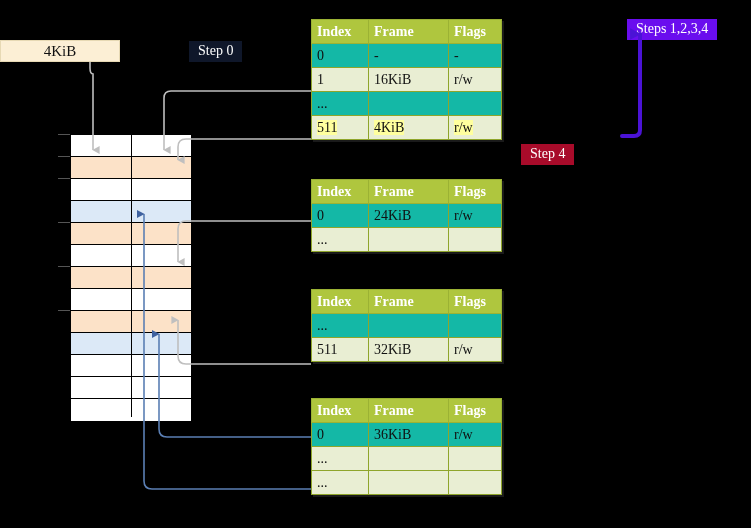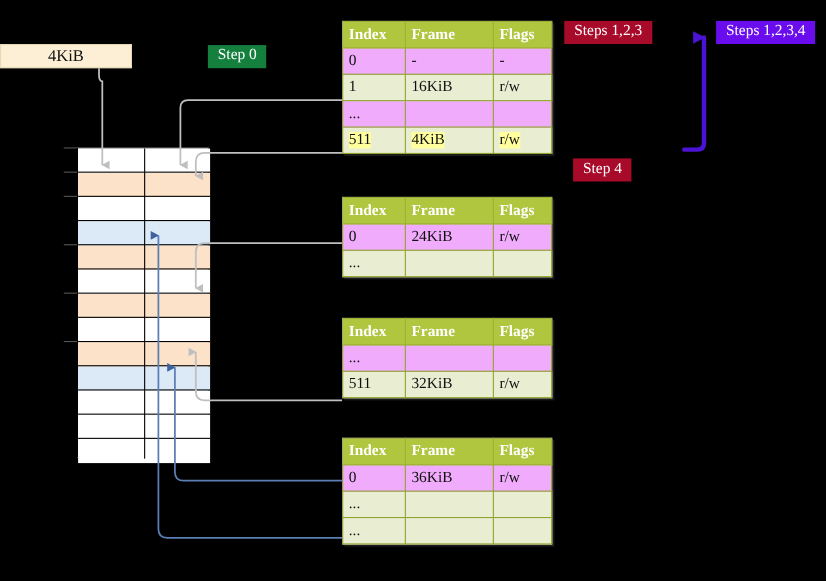--- a/index.html
+++ b/index.html
@@ -22,21 +22,21 @@
   
   .badge{
     position:absolute;display:flex;align-items:center;justify-content:center;
     font-size:14px;color:#fff;padding:2px 9px 3px 9px;
     box-shadow:1px 1px 0 rgba(0,0,0,.45);
     white-space:nowrap;
   }
   #badge-step0{left:189px;top:41px;background:#A80B2A;}
   #badge-step4{left:521px;top:144px;background:#A80B2A;}
   #badge-steps123{left:513px;top:19px;background:#A80B2A;}
-  #badge-steps1234{left:627px;top:19px;background:#6A0DEE;margin-left:24px;}
+  #badge-steps1234{left:627px;top:19px;background:#6A0DEE;}
 
   
   #memcol{
     position:absolute;left:70px;top:134px;width:120px;height:282px;
     border:1px solid #000;box-sizing:border-box;background:#fff;
   }
   .mrow{
     position:absolute;left:0;width:120px;height:22px;
     border-bottom:1px solid #000;box-sizing:border-box;background:#fff;
   }
@@ -46,21 +46,21 @@
   
   #memcol .vdiv{
     position:absolute;left:60px;top:0;width:1px;height:282px;background:#000;
   }
   
   .tick{position:absolute;left:58px;width:14px;height:1px;background:#555;}
 
   
   .ptable{
     position:absolute;border:1px solid #8FA52B;border-collapse:collapse;
-    background:#f0abfc;font-size:14px;
+    background:#14b8a6;font-size:14px;
     box-shadow:2px 2px 0 rgba(255,255,255,.10);
     padding-left:20px;
   }
   .ptable td,.ptable th{
     border:1px solid #8FA52B;padding:2px 5px;text-align:left;
     font-weight:normal;box-sizing:border-box;height:24px;vertical-align:middle;
   }
   .ptable th{
     background:#AFC63E;color:#ffffff;font-weight:bold;
     font-size:14px;border-color:#9BB234;
@@ -82,25 +82,22 @@
 </style>
 </head>
 <body>
 
 <div class="stage">
 
   <div id="vpage-box" style="background: rgb(252, 239, 213);">
     <span>4KiB</span>
   </div>
 
-  <div class="badge" id="badge-step0" style="background: #15803d; justify-content: flex-end;">
+  <div class="badge" id="badge-step0" style="background: #0f172a; justify-content: flex-end;">
     <span>Step 0</span>
-  </div>
-  <div class="badge" id="badge-steps123" style="background: rgb(168, 11, 42);">
-    <span>Steps 1,2,3</span>
   </div>
   <div class="badge" id="badge-steps1234" style="background: rgb(106, 13, 238);">
     <span>Steps 1,2,3,4</span>
   </div>
   <div class="badge" id="badge-step4" style="background: rgb(168, 11, 42);">
     <span>Step 4</span>
   </div>
 
   <div id="ticks">
       <div class="tick" style="top: 134px;"></div>

